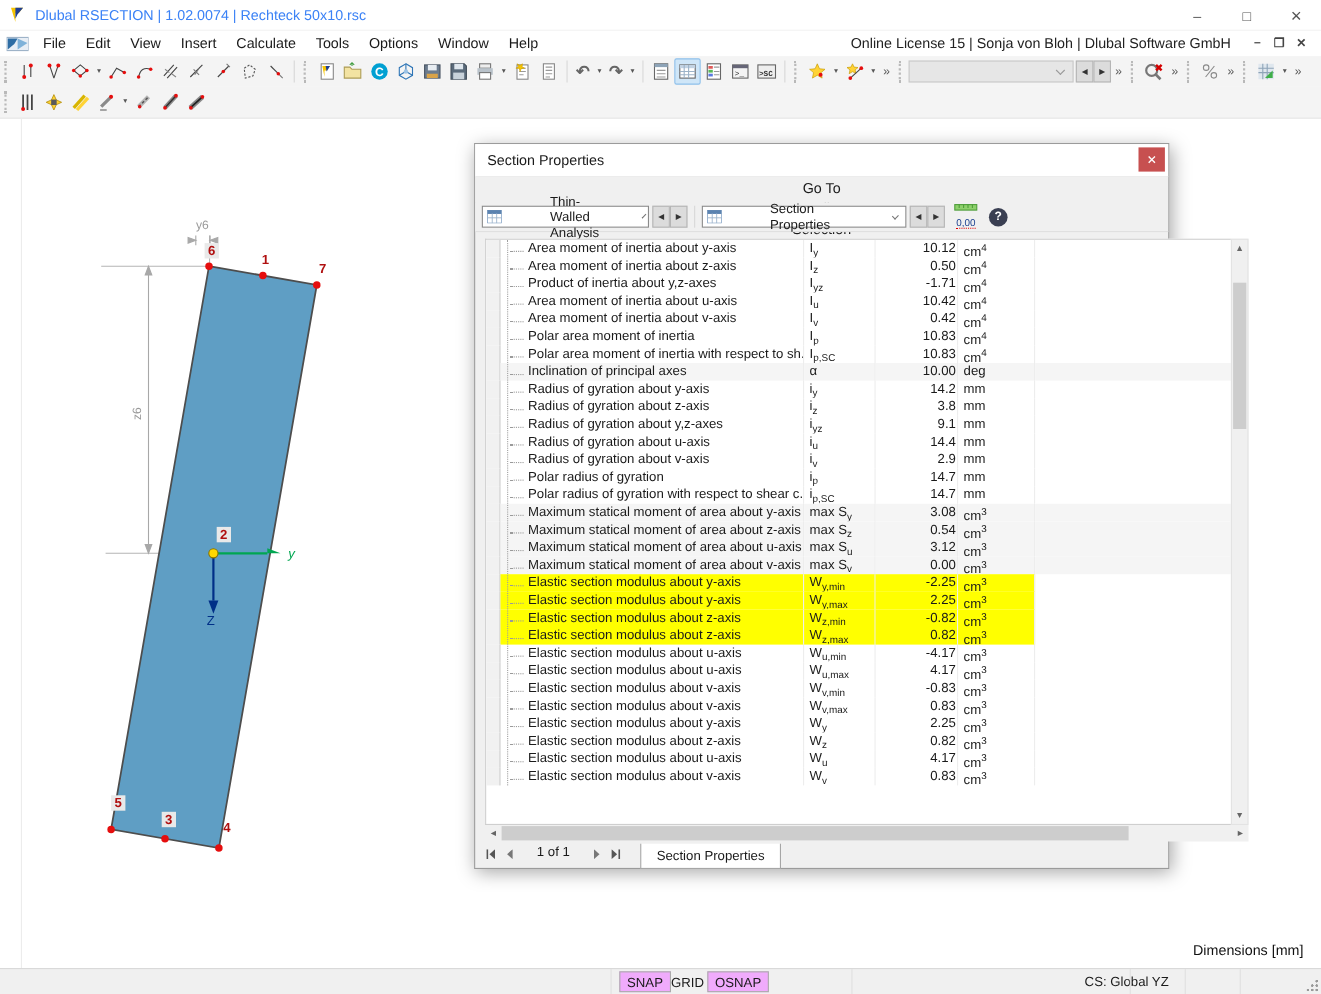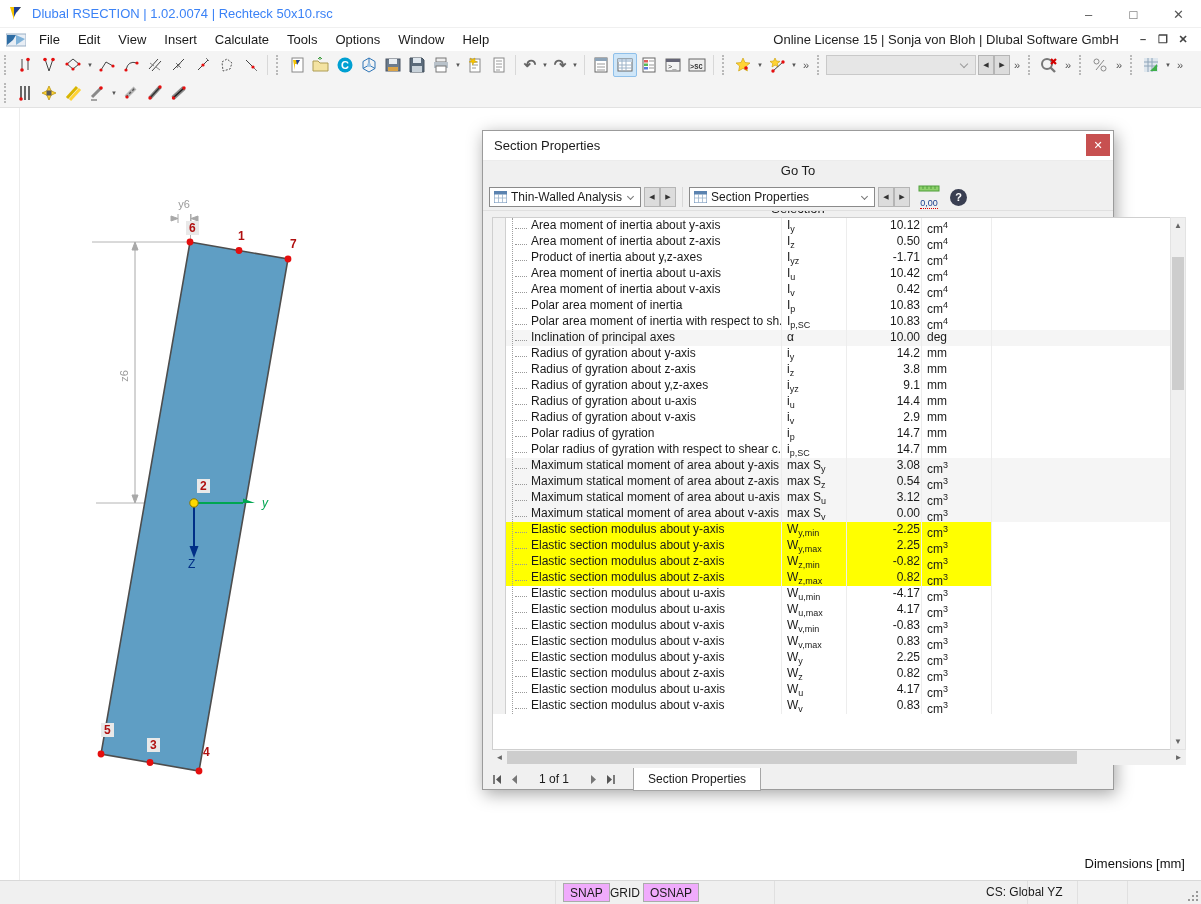--- a/index.html
+++ b/index.html
@@ -44,34 +44,34 @@
            display:flex; align-items:center; justify-content:center; font-size:7px; color:#333; }
 
   
   .canvas { position:absolute; left:0; top:108px; width:1201px; height:772px; background:#fff; }
   .canvas .leftedge { position:absolute; left:19px; top:0; bottom:0; border-left:1px solid #ececec; }
   .plabel { position:absolute; color:#b01010; font-weight:bold; font-size:12px; line-height:14px; }
   .plabel.chip { background:#e9e9e9; padding:0 3px; }
   .dimnote { position:absolute; right:16px; top:748px; font-size:13px; color:#111; }
 
   
-  .dialog { position:absolute; left:482px; top:130px; width:632px; height:660px; background:#f0f0f0;
+  .dialog { position:absolute; left:431px; top:130px; width:632px; height:660px; background:#f0f0f0;
             border:1px solid #9b9b9b; box-shadow:2px 4px 16px rgba(0,0,0,.35); }
   .dtitle { position:absolute; left:0; top:0; right:0; height:30px; background:#fff;
             display:flex; align-items:center; border-bottom:1px solid #ececec; }
   .dtitle .txt { font-size:13px; margin-left:11px; }
   .dclose { position:absolute; right:3px; top:3px; width:24px; height:22px; background:#c75050;
             color:#fff; font-size:11px; display:flex; align-items:center; justify-content:center; }
   .dmenu { position:absolute; left:0; top:30px; right:0; height:23px; display:flex; align-items:center;
            font-size:13px; background:#f0f0f0;flex-direction:column; }
   .dmenu .mitem { padding:2px 10px; }
   .dtools { position:absolute; left:0; top:53px; right:0; height:27px; display:flex; align-items:center;
             background:#f0f0f0; border-bottom:1px solid #e0e0e0; }
   .combo { height:20px; background:#fff; border:1px solid #8a8a8a; display:flex; align-items:center;
-           font-size:12px; }
+           font-size:12px;gap:40px; }
   .combo .ci { margin:0 4px; }
   .combo .chev { border:solid #777; border-width:0 1px 1px 0; width:5px; height:5px;
                  transform:rotate(45deg); margin:-2px 7px 0 auto; }
 
   
   .grid { position:absolute; left:9px; top:86px; width:678px; height:533px; background:#fff;
           border:1px solid #cfcfcf; border-right:none; overflow:hidden; }
   .ghead { display:flex; height:21px; background:#f6f6f6; border-bottom:1px solid #c6c6c6;
            font-size:12px; color:#111; }
   .ghead .hcell { display:flex; align-items:center; justify-content:center; border-right:1px solid #d9d9d9; }
@@ -99,21 +99,21 @@
          border:1px solid #e3e3e3; }
   .vsb .arr { position:absolute; left:0; width:14px; height:15px; color:#666; font-size:8px;
               display:flex; align-items:center; justify-content:center; }
   .vsb .thumb { position:absolute; left:1px; width:12px; background:#cdcdcd; }
   .hsb { position:absolute; left:9px; top:619px; width:694px; height:15px; background:#f0f0f0; }
   .hsb .arr { position:absolute; top:0; width:15px; height:15px; color:#666; font-size:8px;
               display:flex; align-items:center; justify-content:center; }
   .hsb .thumb { position:absolute; top:1px; height:13px; background:#cdcdcd; }
 
   
-  .dnav { position:absolute; left:0; top:636px; right:0; height:24px; display:flex; align-items:center;
+  .dnav { position:absolute; left:0; top:636px; right:0; height:24px; display:flex; align-items:flex-start;
           font-size:12px; }
   .dnav .nbtn { width:17px; height:18px; display:flex; align-items:center; justify-content:center; color:#555; }
   .dnav .page { width:62px; text-align:center; }
   .dnav .tab { margin-left:14px; height:23px; padding:0 14px; background:#fff;
                border:1px solid #a6a6a6; border-top:none; display:flex; align-items:center; }
 
   
   .statusbar { position:absolute; left:0; top:880px; width:1201px; height:24px; background:#f0f0f0;
                border-top:1px solid #d9d9d9; font-size:12px; }
   .sb-seg { position:absolute; top:0; height:24px; border-right:1px solid #e0e0e0; }

